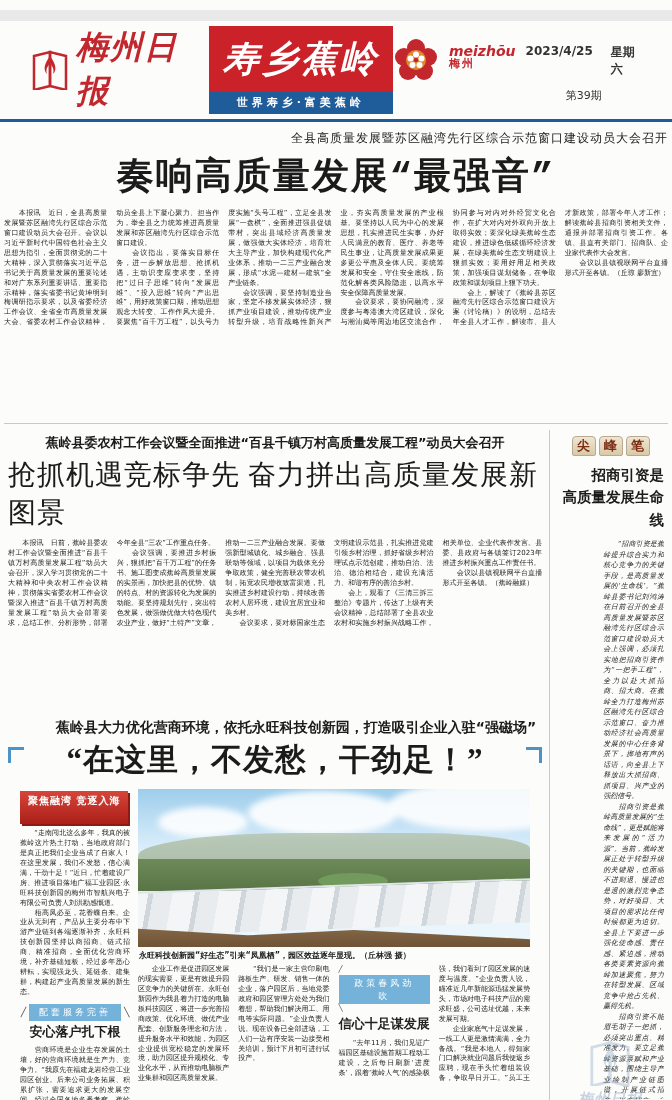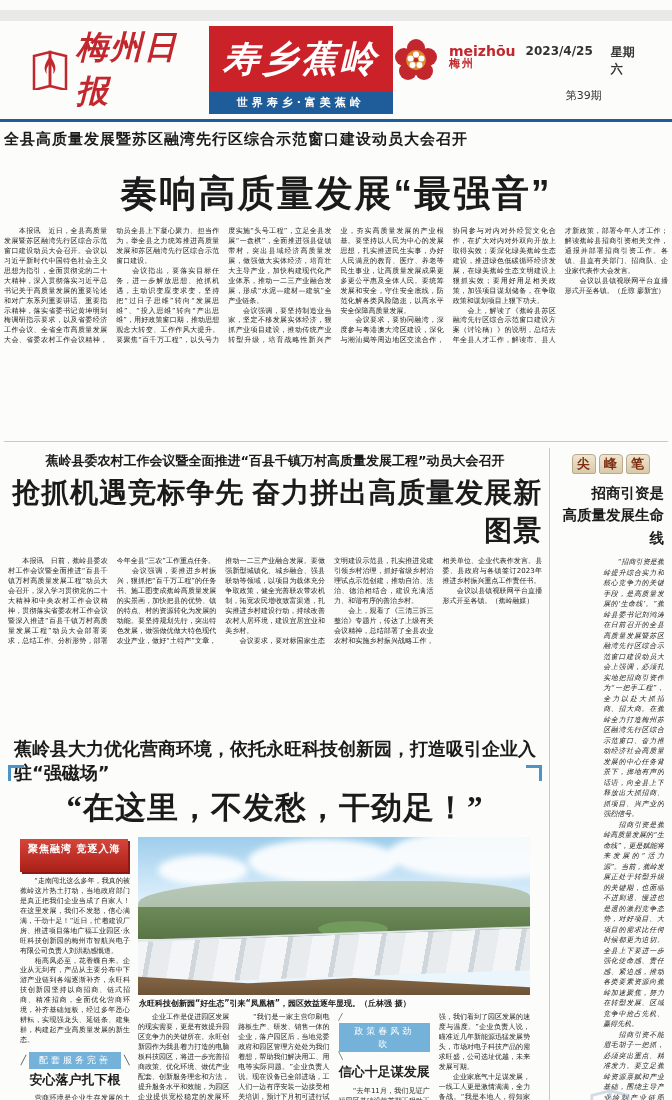--- a/index.html
+++ b/index.html
@@ -16,52 +16,52 @@
   .masthead { display:flex; align-items:center; justify-content:space-between; padding:6px 30px 4px 30px; height:96px; }
   .brand { display:flex; align-items:center; gap:6px; }
   .brand-name { font-family:"Liberation Serif", serif; font-size:32px; font-weight:bold; color:#c3272e; font-style:italic; letter-spacing:2px; }
   .banner { width:188px; text-align:center; }
   .banner-main { background:#cb2128; color:#fff; height:66px; display:flex; align-items:center; justify-content:center;
     font-family:"Liberation Serif", serif; font-size:36px; font-weight:bold; font-style:italic; letter-spacing:3px; }
   .banner-sub { background:#1e5c9a; color:#fff; font-size:11px; letter-spacing:4px; padding:3px 0 4px; font-weight:bold; }
   .mast-right { display:flex; align-items:flex-start; gap:10px; }
   .plum { flex:0 0 auto; }
   .brand2 { display:flex; flex-direction:column; line-height:1.05; margin-top:6px; }
-  .brand2 .py { color:#c3272e; font-weight:bold; font-size:14px; }
+  .brand2 .py { color:#c3272e; font-weight:bold; font-size:14px;font-style:italic; }
   .brand2 .cn { color:#c3272e; font-weight:bold; font-size:11px; letter-spacing:2px; }
   .dateblock { margin-top:6px; font-size:12px; color:#333; }
   .dateline { display:flex; gap:18px; font-weight:bold; }
   .issue { text-align:center; margin-top:10px; font-size:11px; }
   .bluerule { height:3px; background:#1e5c9a; margin:2px 0 0; }
 
   
   .a1 { padding:8px 4px 0; }
-  .kicker1 { text-align:left; font-size:15px; font-weight:bold; letter-spacing:1px; }
-  .headline1 { text-align:center; font-family:Liberation Sans, sans-serif; font-size:37px; font-weight:900; letter-spacing:2px; margin:20px 0 8px; }
+  .kicker1 { text-align:right; font-size:12px; font-weight:normal; letter-spacing:1px; }
+  .headline1 { text-align:center; font-family:Liberation Mono, monospace; font-size:37px; font-weight:900; letter-spacing:2px; margin:4px 0 8px; }
   .bodycols6 { column-count:6; column-gap:9px; height:206px; overflow:hidden;
     font-size:7px; line-height:1.42; text-align:justify; white-space:pre-line; color:#222; }
   .divider { border-top:1px solid #c9c9c9; margin:8px 0 6px; }
 
   
   .lower { display:flex; padding:0 8px; }
   .lower-left { width:540px; }
   .sidebar { width:116px; border-left:1px solid #b7cddd; padding-left:7px; margin-left:7px; position:relative; }
 
   
   .kicker2 { text-align:center; font-size:13px; font-weight:bold; margin-top:4px; }
-  .headline2 { text-align:right; font-family:"Liberation Serif", serif; font-size:28px; font-weight:700; letter-spacing:1px; margin:4px 0 7px; }
+  .headline2 { text-align:left; font-family:"Liberation Serif", serif; font-size:28px; font-weight:400; letter-spacing:1px; margin:4px 0 7px; }
   .bodycols5 { column-count:5; column-gap:9px; height:168px; overflow:hidden;
     font-size:7px; line-height:1.42; text-align:justify; white-space:pre-line; color:#222; }
 
   
   .a3 { position:relative; margin-top:10px; padding:2px 6px 4px; }
   .corner { position:absolute; width:16px; height:16px; }
   .c-tl { left:0; top:30px; border-left:3px solid #4a94c8; border-top:3px solid #4a94c8; }
   .c-tr { right:0; top:30px; border-right:3px solid #4a94c8; border-top:3px solid #4a94c8; }
-  .kicker3 { text-align:left; font-size:18px; font-weight:bold; }
+  .kicker3 { text-align:right; font-size:14px; font-weight:bold; }
   .headline3 { text-align:center; font-family:"Liberation Serif", serif; font-size:31px; font-weight:900; letter-spacing:1px; margin:2px 0 8px; }
   .a3-grid { display:flex; gap:8px; padding:0 6px; }
   .a3-left { width:110px; overflow:hidden; height:322px; }
   .badge-red { display:inline-block; background:linear-gradient(180deg,#d6453a,#aa1f18); color:#fff; font-size:10px;
     font-weight:bold; letter-spacing:1px; padding:3px 8px 16px; box-shadow:2px 2px 0 #8e1a14; margin-bottom:5px; }
   .tinytext { font-size:7px; line-height:1.42; text-align:justify; white-space:pre-line; color:#222; }
   .sub-badge-wrap { text-align:center; margin:6px 0 2px; font-size:9px; color:#333; }
   .slash { font-weight:bold; color:#444; }
   .badge-blue { display:inline-block; background:#74b2d9; color:#fff; font-size:9px; letter-spacing:3px; padding:2px 10px; }
   .subhead { text-align:center; font-size:13px; font-weight:900; font-family:"Liberation Serif", serif; margin:1px 0 5px; }

